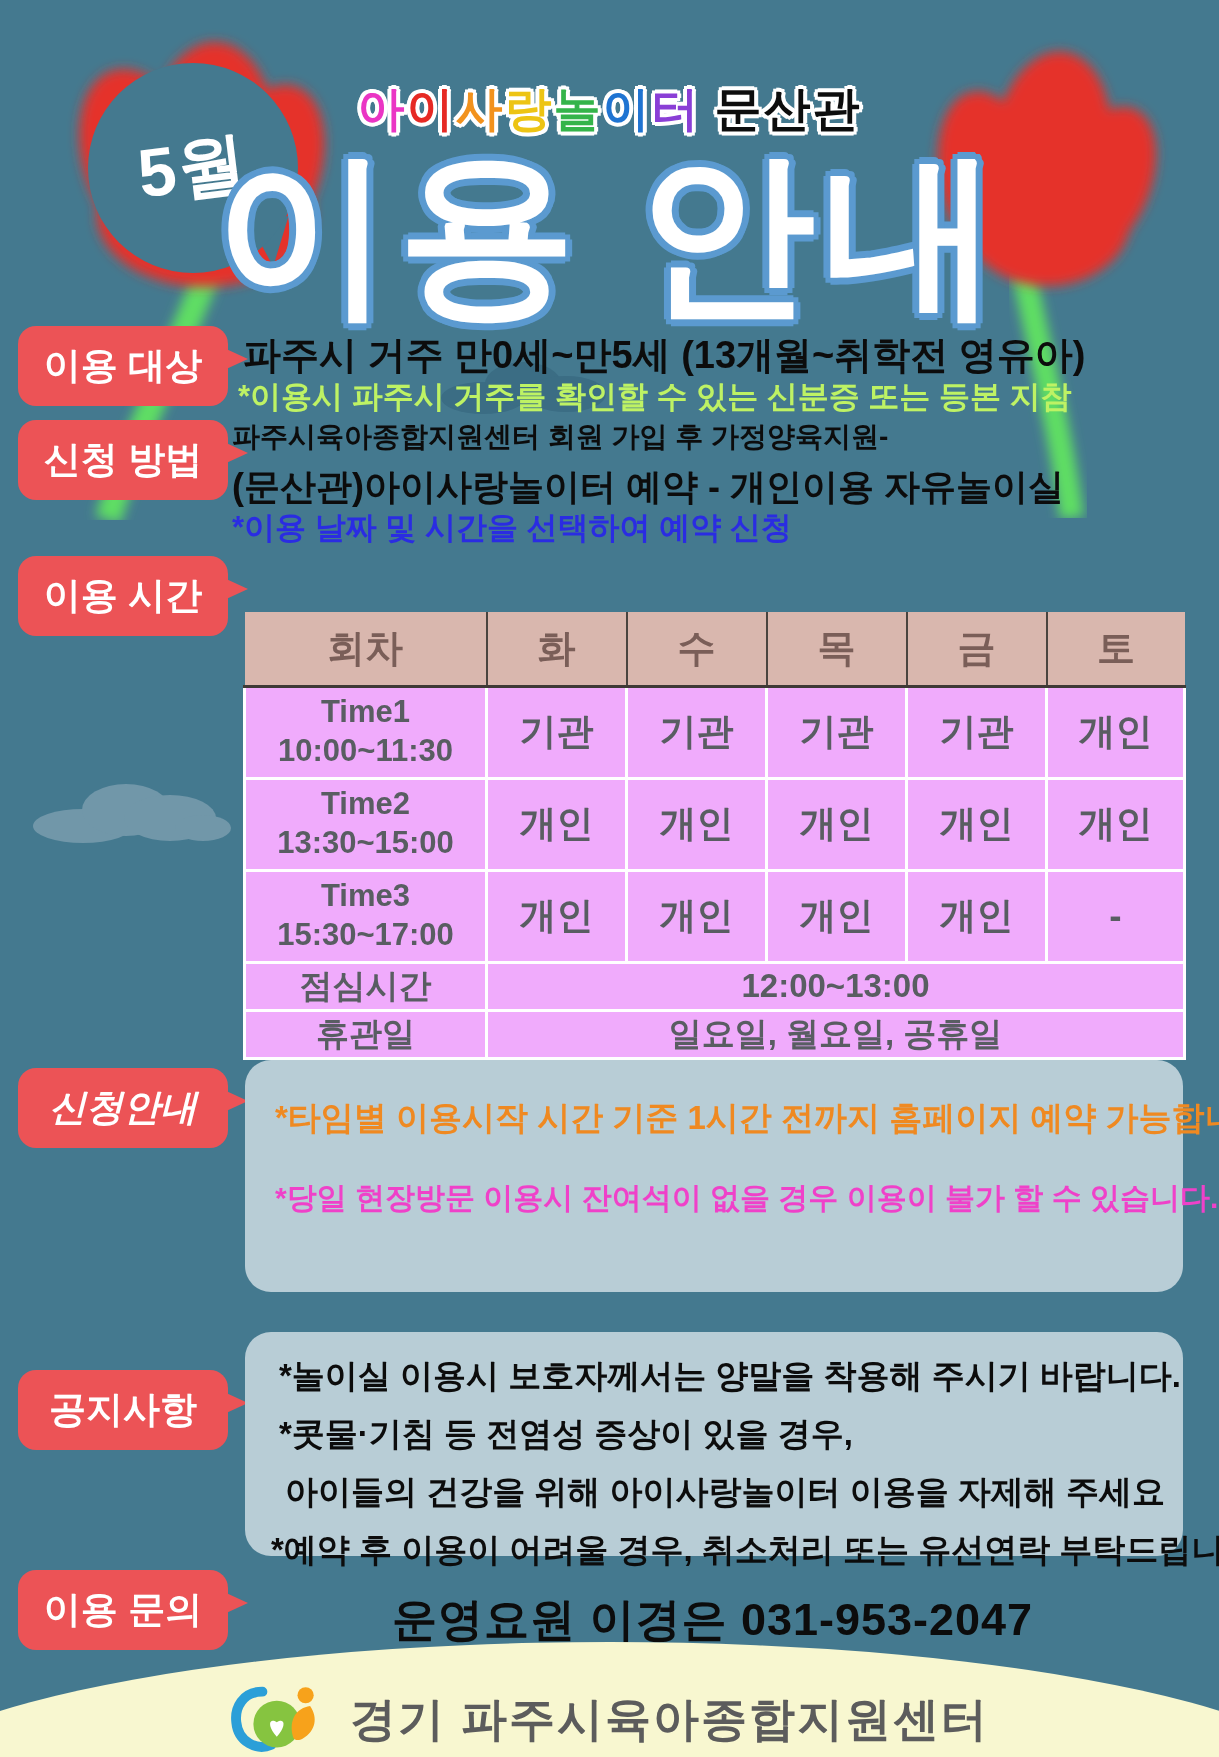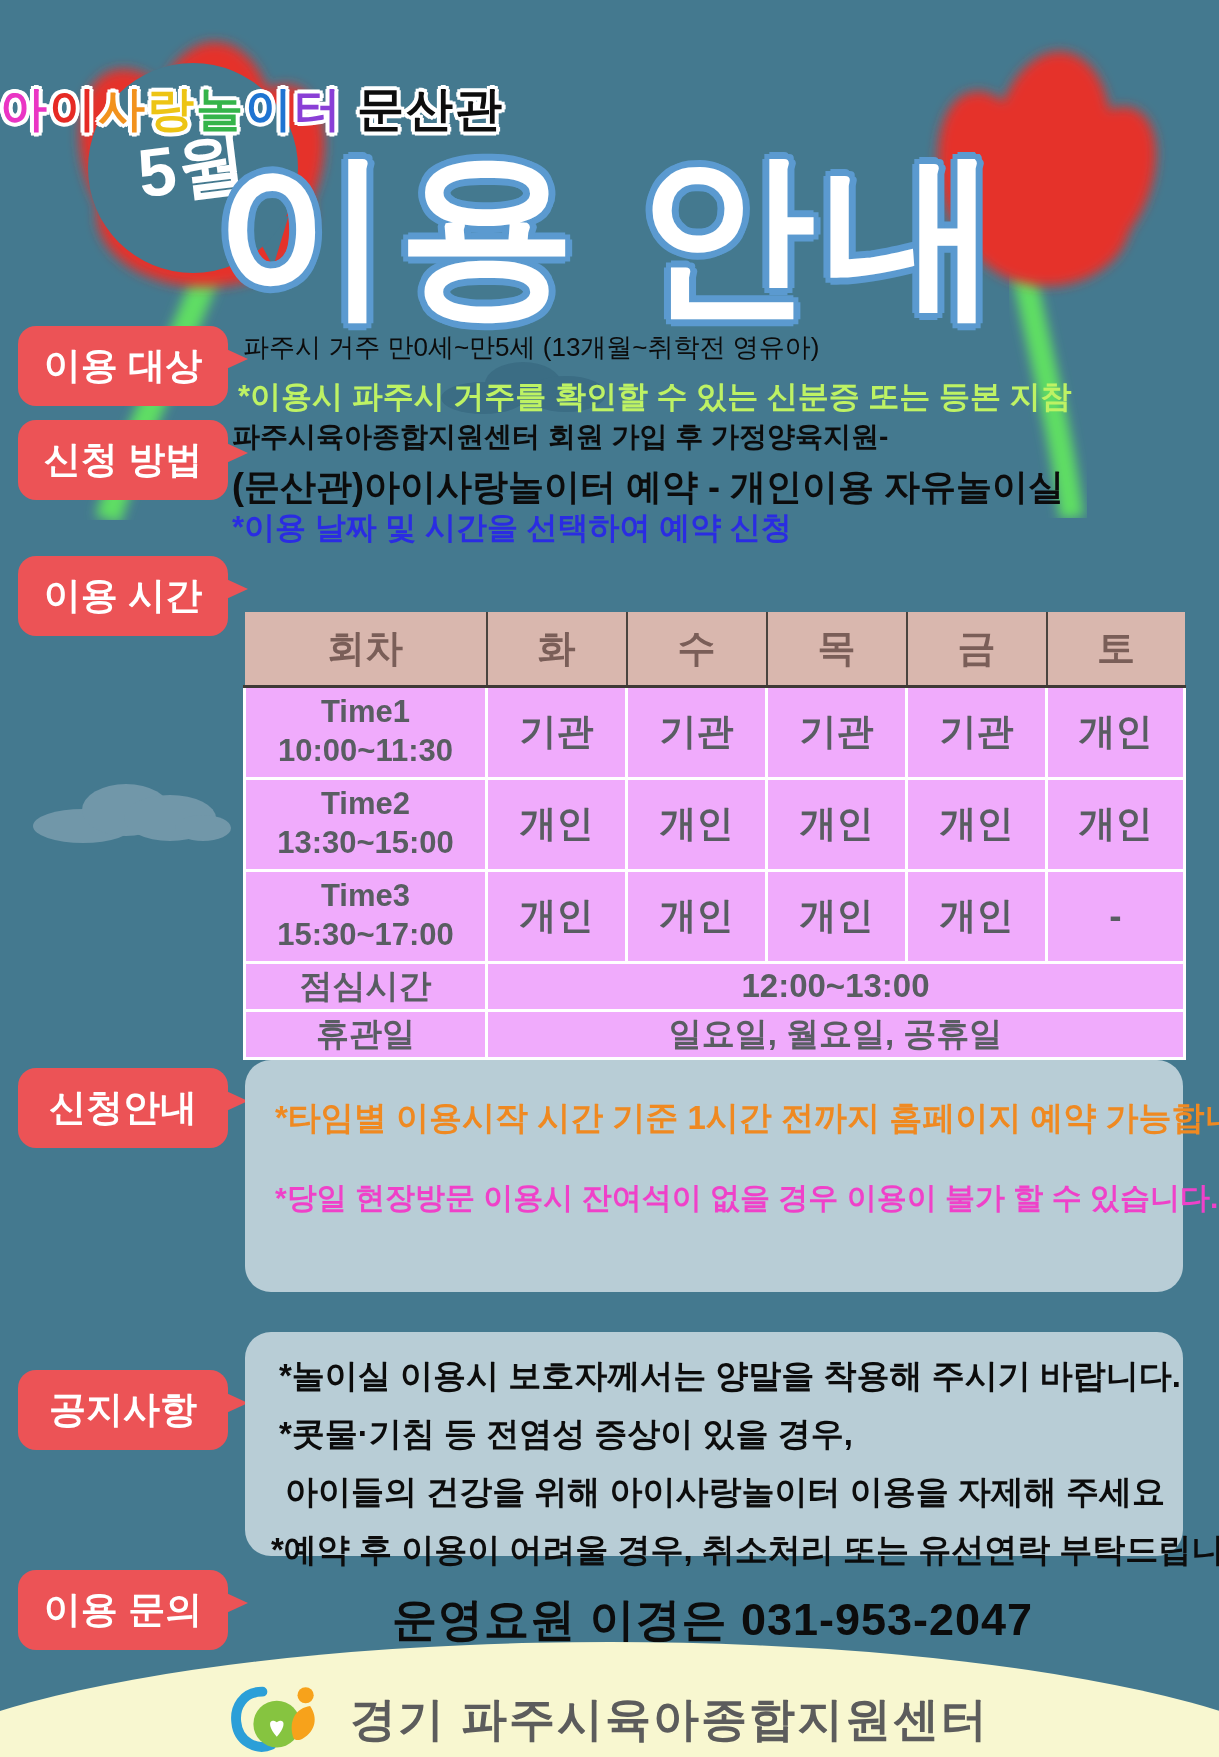--- a/index.html
+++ b/index.html
@@ -20,21 +20,21 @@
   .badge-tail{
     position:absolute; left:262px; top:222px; width:0; height:0;
     border-top:38px solid #44798f; border-right:38px solid transparent;
     transform:rotate(-28deg);
   }
   .badge-text{
     color:#ffffff; font-size:68px; font-weight:900; transform:rotate(-7deg); letter-spacing:2px;
   }
   
   .brand{
-    position:absolute; top:78px; left:0; width:100%; text-align:left;
+    position:absolute; top:78px; left:0; width:100%; text-align:center;
     font-size:47px; font-weight:900; letter-spacing:2px; white-space:nowrap;
   }
   .brand span{
     text-shadow: 4px 0 0 #fff,-4px 0 0 #fff,0 4px 0 #fff,0 -4px 0 #fff,
                  3px 3px 0 #fff,-3px 3px 0 #fff,3px -3px 0 #fff,-3px -3px 0 #fff;
   }
   .bc0{color:#ea35c4}.bc1{color:#e62a24}.bc2{color:#f2921d}.bc3{color:#edc414}
   .bc4{color:#35b44a}.bc5{color:#1f74d2}.bc6{color:#8a3fd6}
   .brand .suffix{ color:#0d0d0d; margin-left:14px; }
   .main-title{
@@ -49,25 +49,25 @@
     background:#ec5356; border-radius:18px; color:#ffffff;
     font-size:37px; font-weight:800; text-align:center; white-space:nowrap;
   }
   .bubble::after{
     content:""; position:absolute; right:-20px; top:22px; width:0; height:0;
     border-left:24px solid #ec5356; border-top:11px solid transparent; border-bottom:11px solid transparent;
   }
   .b-target{ top:326px; }
   .b-apply{ top:420px; }
   .b-hours{ top:556px; }
-  .b-booking{ top:1068px; }
+  .b-booking{ top:1068px;font-style:italic; }
   .b-notice{ top:1370px; }
   .b-contact{ top:1570px;text-align:center; }
   
-  .t-line1{ position:absolute; left:243px; top:330px; font-size:26px; font-weight:400; color:#0c0c0c; white-space:nowrap; }
+  .t-line1{ position:absolute; left:243px; top:330px; font-size:38px; font-weight:700; color:#0c0c0c; white-space:nowrap; }
   .t-note { position:absolute; left:238px; top:376px; font-size:31px; font-weight:800; color:#bef264; white-space:nowrap; }
   .a-line1{ position:absolute; left:232px; top:418px; font-size:28px; font-weight:800; color:#0c0c0c; white-space:nowrap; }
   .a-line2{ position:absolute; left:232px; top:463px; font-size:36px; font-weight:800; color:#0c0c0c; white-space:nowrap; }
   .a-note { position:absolute; left:232px; top:507px; font-size:31px; font-weight:800; color:#2a2ce2; white-space:nowrap; }
   
   .sched{ position:absolute; left:243px; top:612px; border-collapse:collapse; table-layout:fixed; width:940px; }
   .sched th{
     background:#d9b7ae; color:#7a5e58; font-size:38px; font-weight:800; height:74px;
     border-right:2px solid #4a443f; border-bottom:3px solid #3f3a36;
   }

